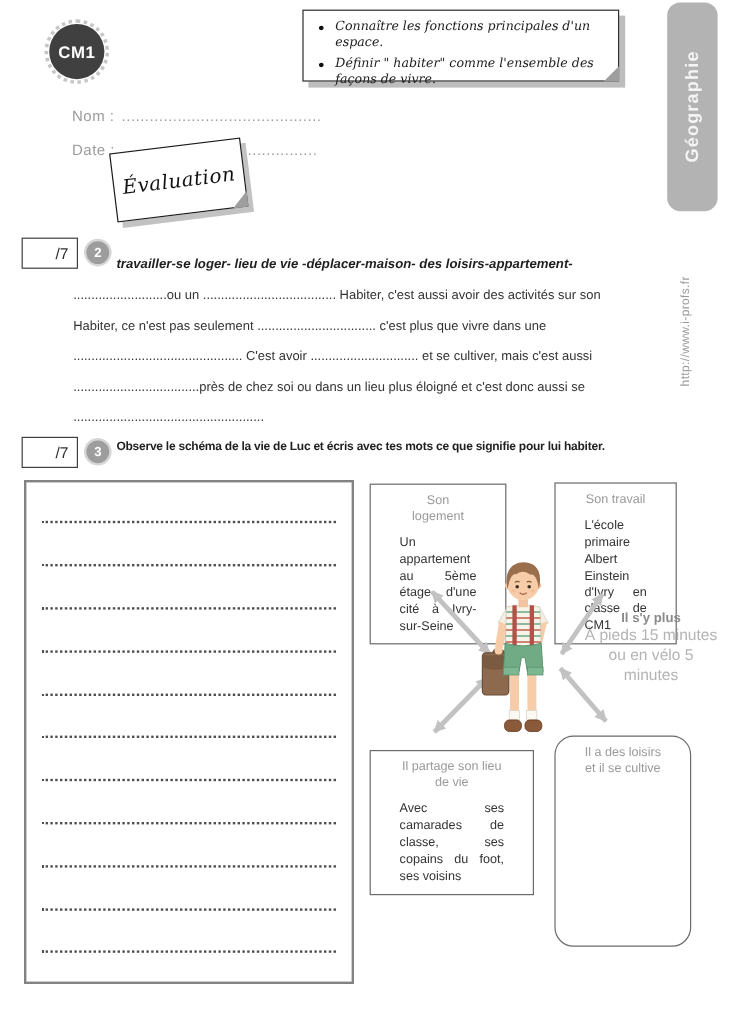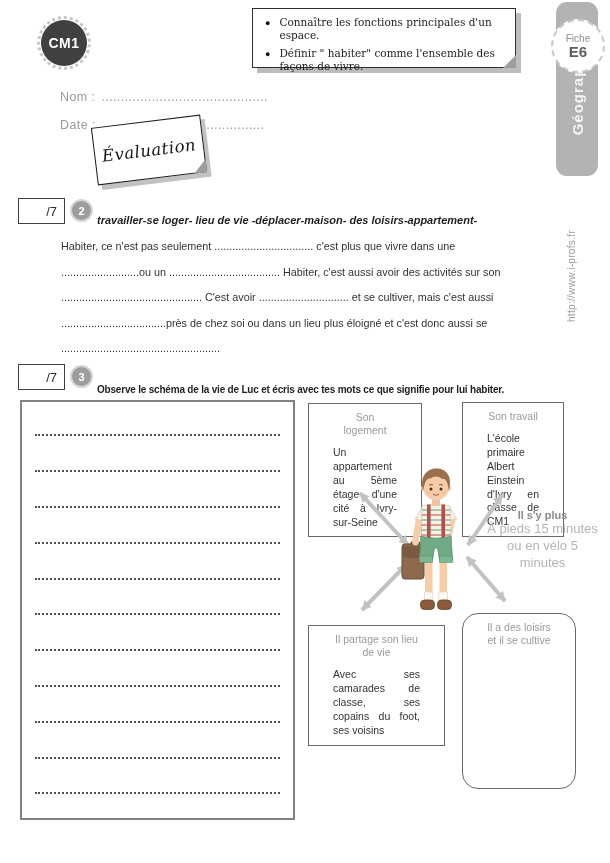--- a/index.html
+++ b/index.html
@@ -11,21 +11,21 @@
              border:3px dotted #c6c6c6;border-radius:50%;padding:1px;box-sizing:content-box;}
   .cm1-inner{width:46px;height:46px;border-radius:50%;background:#404040;display:flex;
              align-items:center;justify-content:center;color:#fff;font-weight:bold;
              font-size:14px;letter-spacing:.5px;}
 
   .obj-note{position:absolute;left:252px;top:8px;width:264px;height:60px;background:#fff;
             border:1.5px solid #2e2e2e;box-shadow:5px 5px 0 #bdbdbd;z-index:2;
             padding:7px 8px 0 12px;box-sizing:border-box;}
   .obj-item{display:flex;align-items:flex-start;margin-bottom:5px;}
   .obj-bullet{font-size:9px;line-height:14px;margin-right:9px;color:#111;}
-  .obj-text{font-family:"DejaVu Serif",serif;font-size:10.5px;
+  .obj-text{font-family:"DejaVu Serif",serif;font-style:italic;font-size:10.5px;
             line-height:13px;color:#1d1d1d;}
   .fold{position:absolute;right:-1px;bottom:-1px;width:0;height:0;
         border-style:solid;border-width:0 0 13px 13px;
         border-color:transparent transparent #9e9e9e transparent;}
 
   .fiche-stamp{position:absolute;left:551px;top:19px;width:50px;height:50px;background:#fff;
                border:2px dashed #c8c8c8;border-radius:50%;z-index:3;display:flex;
                flex-direction:column;align-items:center;justify-content:center;}
   .fiche-label{font-size:10px;color:#8f8f8f;line-height:11px;}
   .fiche-code{font-size:15px;font-weight:bold;color:#5f5f5f;line-height:16px;}
@@ -107,24 +107,20 @@
     <div class="obj-item">
       <span class="obj-bullet">●</span>
       <span class="obj-text">Définir " habiter" comme l'ensemble des façons de vivre.</span>
     </div>
     <div class="fold"></div>
   </div>
 
   <div class="geo-tab">
     <span class="geo-text">Géographie</span>
   </div>
-  <div class="fiche-stamp">
-    <div class="fiche-label">Fiche</div>
-    <div class="fiche-code">E6</div>
-  </div>
   <div class="site-vert">http://www.i-profs.fr</div>
 
   <div class="id-row nom-row">
     <span>Nom :</span><span class="id-dots">...........................................</span>
   </div>
   <div class="id-row date-row">
     <span>Date :</span><span class="id-dots">..........................................</span>
   </div>
 
   <div class="eval-note">
@@ -135,34 +131,34 @@
 
   <div class="score-box" style="left:18px;top:198px;">
     <span>/7</span>
   </div>
   <div class="num-circle" style="left:70px;top:199px;">
     <span>2</span>
   </div>
   <div class="word-bank" style="left:97px;top:214px;">travailler-se loger- lieu de vie -déplacer-maison- des loisirs-appartement-</div>
 
   <div class="fill-block">
+    <div class="fill-line">..........................ou un ..................................... Habiter, c'est aussi avoir des activités sur son</div>
     <div class="fill-line">Habiter, ce n'est pas seulement ................................. c'est plus que vivre dans une</div>
-    <div class="fill-line">..........................ou un ..................................... Habiter, c'est aussi avoir des activités sur son</div>
     <div class="fill-line">............................................... C'est avoir .............................. et se cultiver, mais c'est aussi</div>
     <div class="fill-line">...................................près de chez soi ou dans un lieu plus éloigné et c'est donc aussi se</div>
     <div class="fill-line">.....................................................</div>
   </div>
 
   <div class="score-box" style="left:18px;top:364px;">
     <span>/7</span>
   </div>
   <div class="num-circle" style="left:70px;top:365px;">
     <span>3</span>
   </div>
-  <div class="instr ex3-instr" style="left:97px;top:384px;">Observe le schéma de la vie de Luc et écris avec tes mots ce que signifie pour lui habiter.</div>
+  <div class="instr ex3-instr" style="left:97px;top:367px;">Observe le schéma de la vie de Luc et écris avec tes mots ce que signifie pour lui habiter.</div>
 
   <div class="answer-box">
     <div class="ansline" style="top:32px;"></div>
     <div class="ansline" style="top:68px;"></div>
     <div class="ansline" style="top:104px;"></div>
     <div class="ansline" style="top:140px;"></div>
     <div class="ansline" style="top:176px;"></div>
     <div class="ansline" style="top:211px;"></div>
     <div class="ansline" style="top:247px;"></div>
     <div class="ansline" style="top:283px;"></div>

